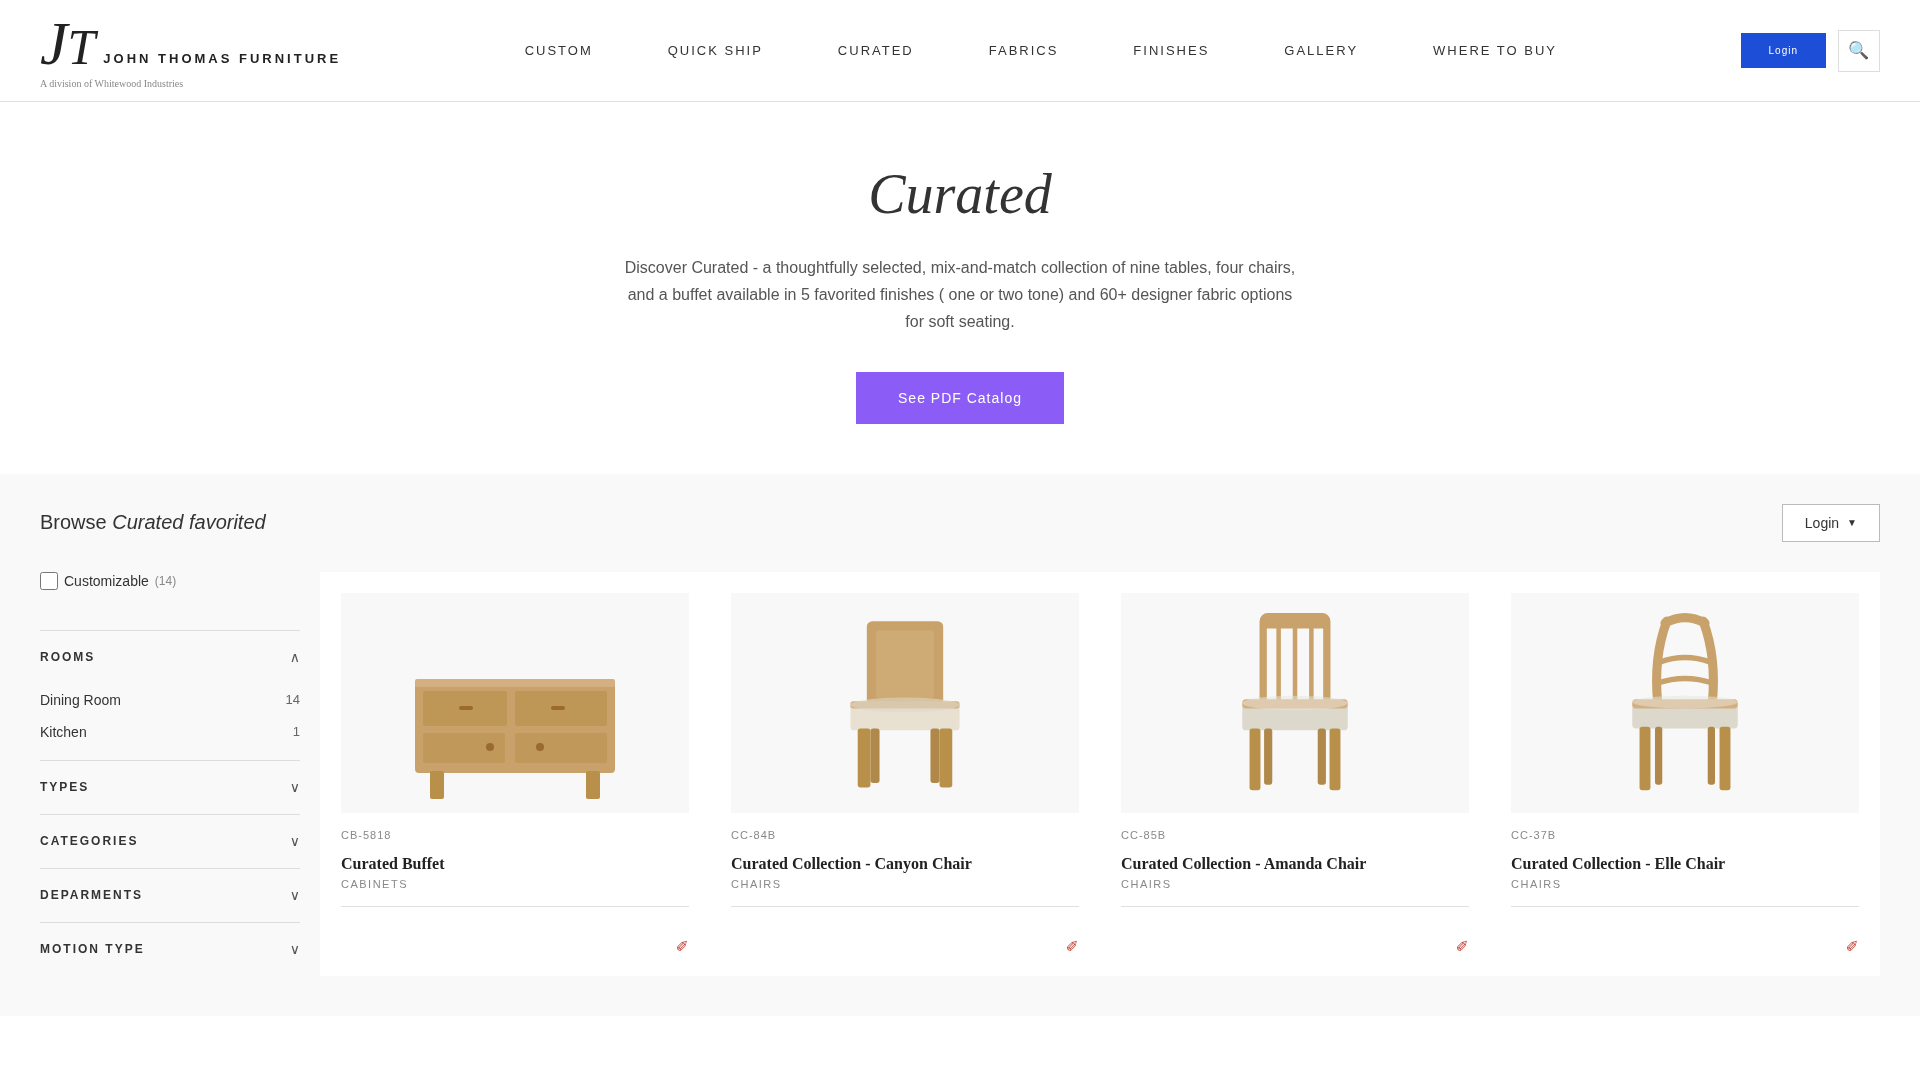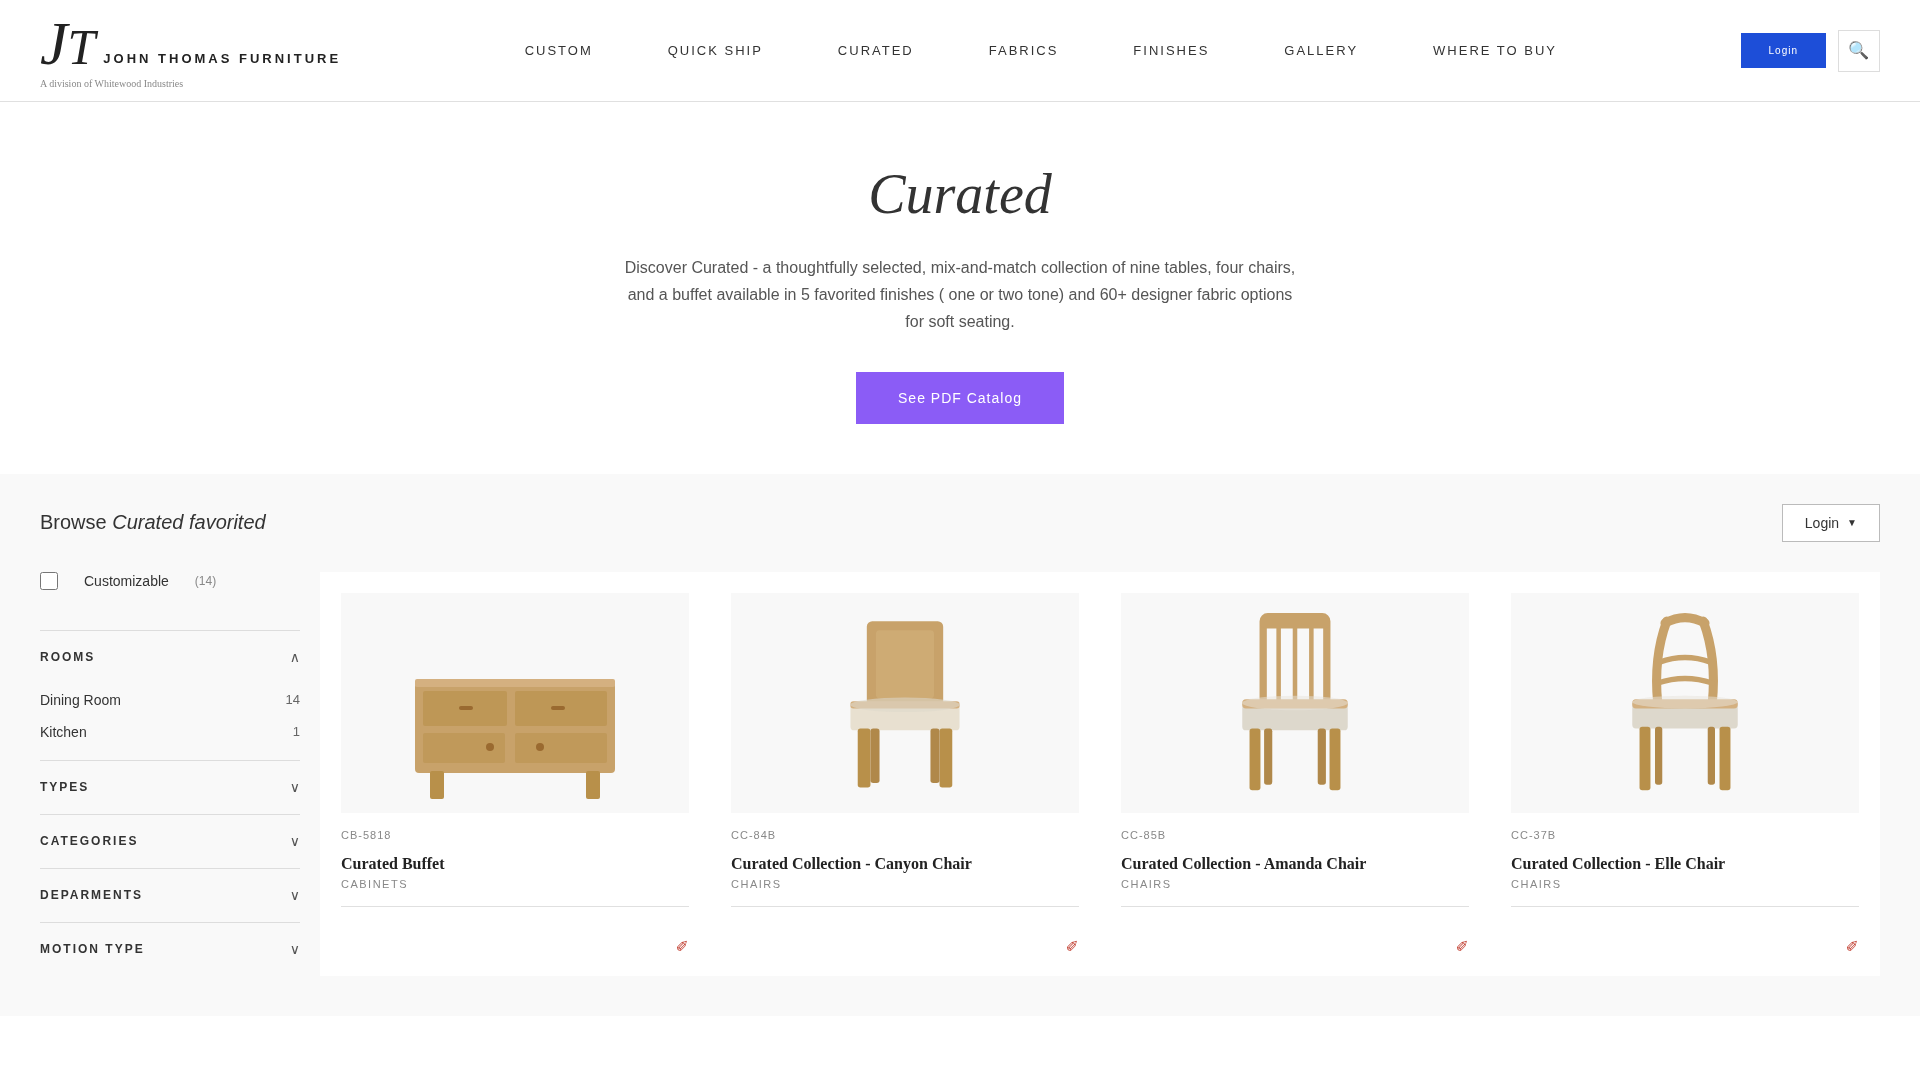--- a/index.html
+++ b/index.html
@@ -141,21 +141,21 @@
 
     
     .sidebar {
       width: 280px;
       min-width: 280px;
       padding: 0 20px 0 0;
     }
     .filter-checkbox-row {
       display: flex;
       align-items: center;
-      gap: 26px;
+      gap: 6px;
       margin-bottom: 24px;
       padding-bottom: 16px;
     }
     .filter-checkbox {
       width: 18px;
       height: 18px;
       border: 1px solid #666;
       cursor: pointer;
     }
     .filter-label {

